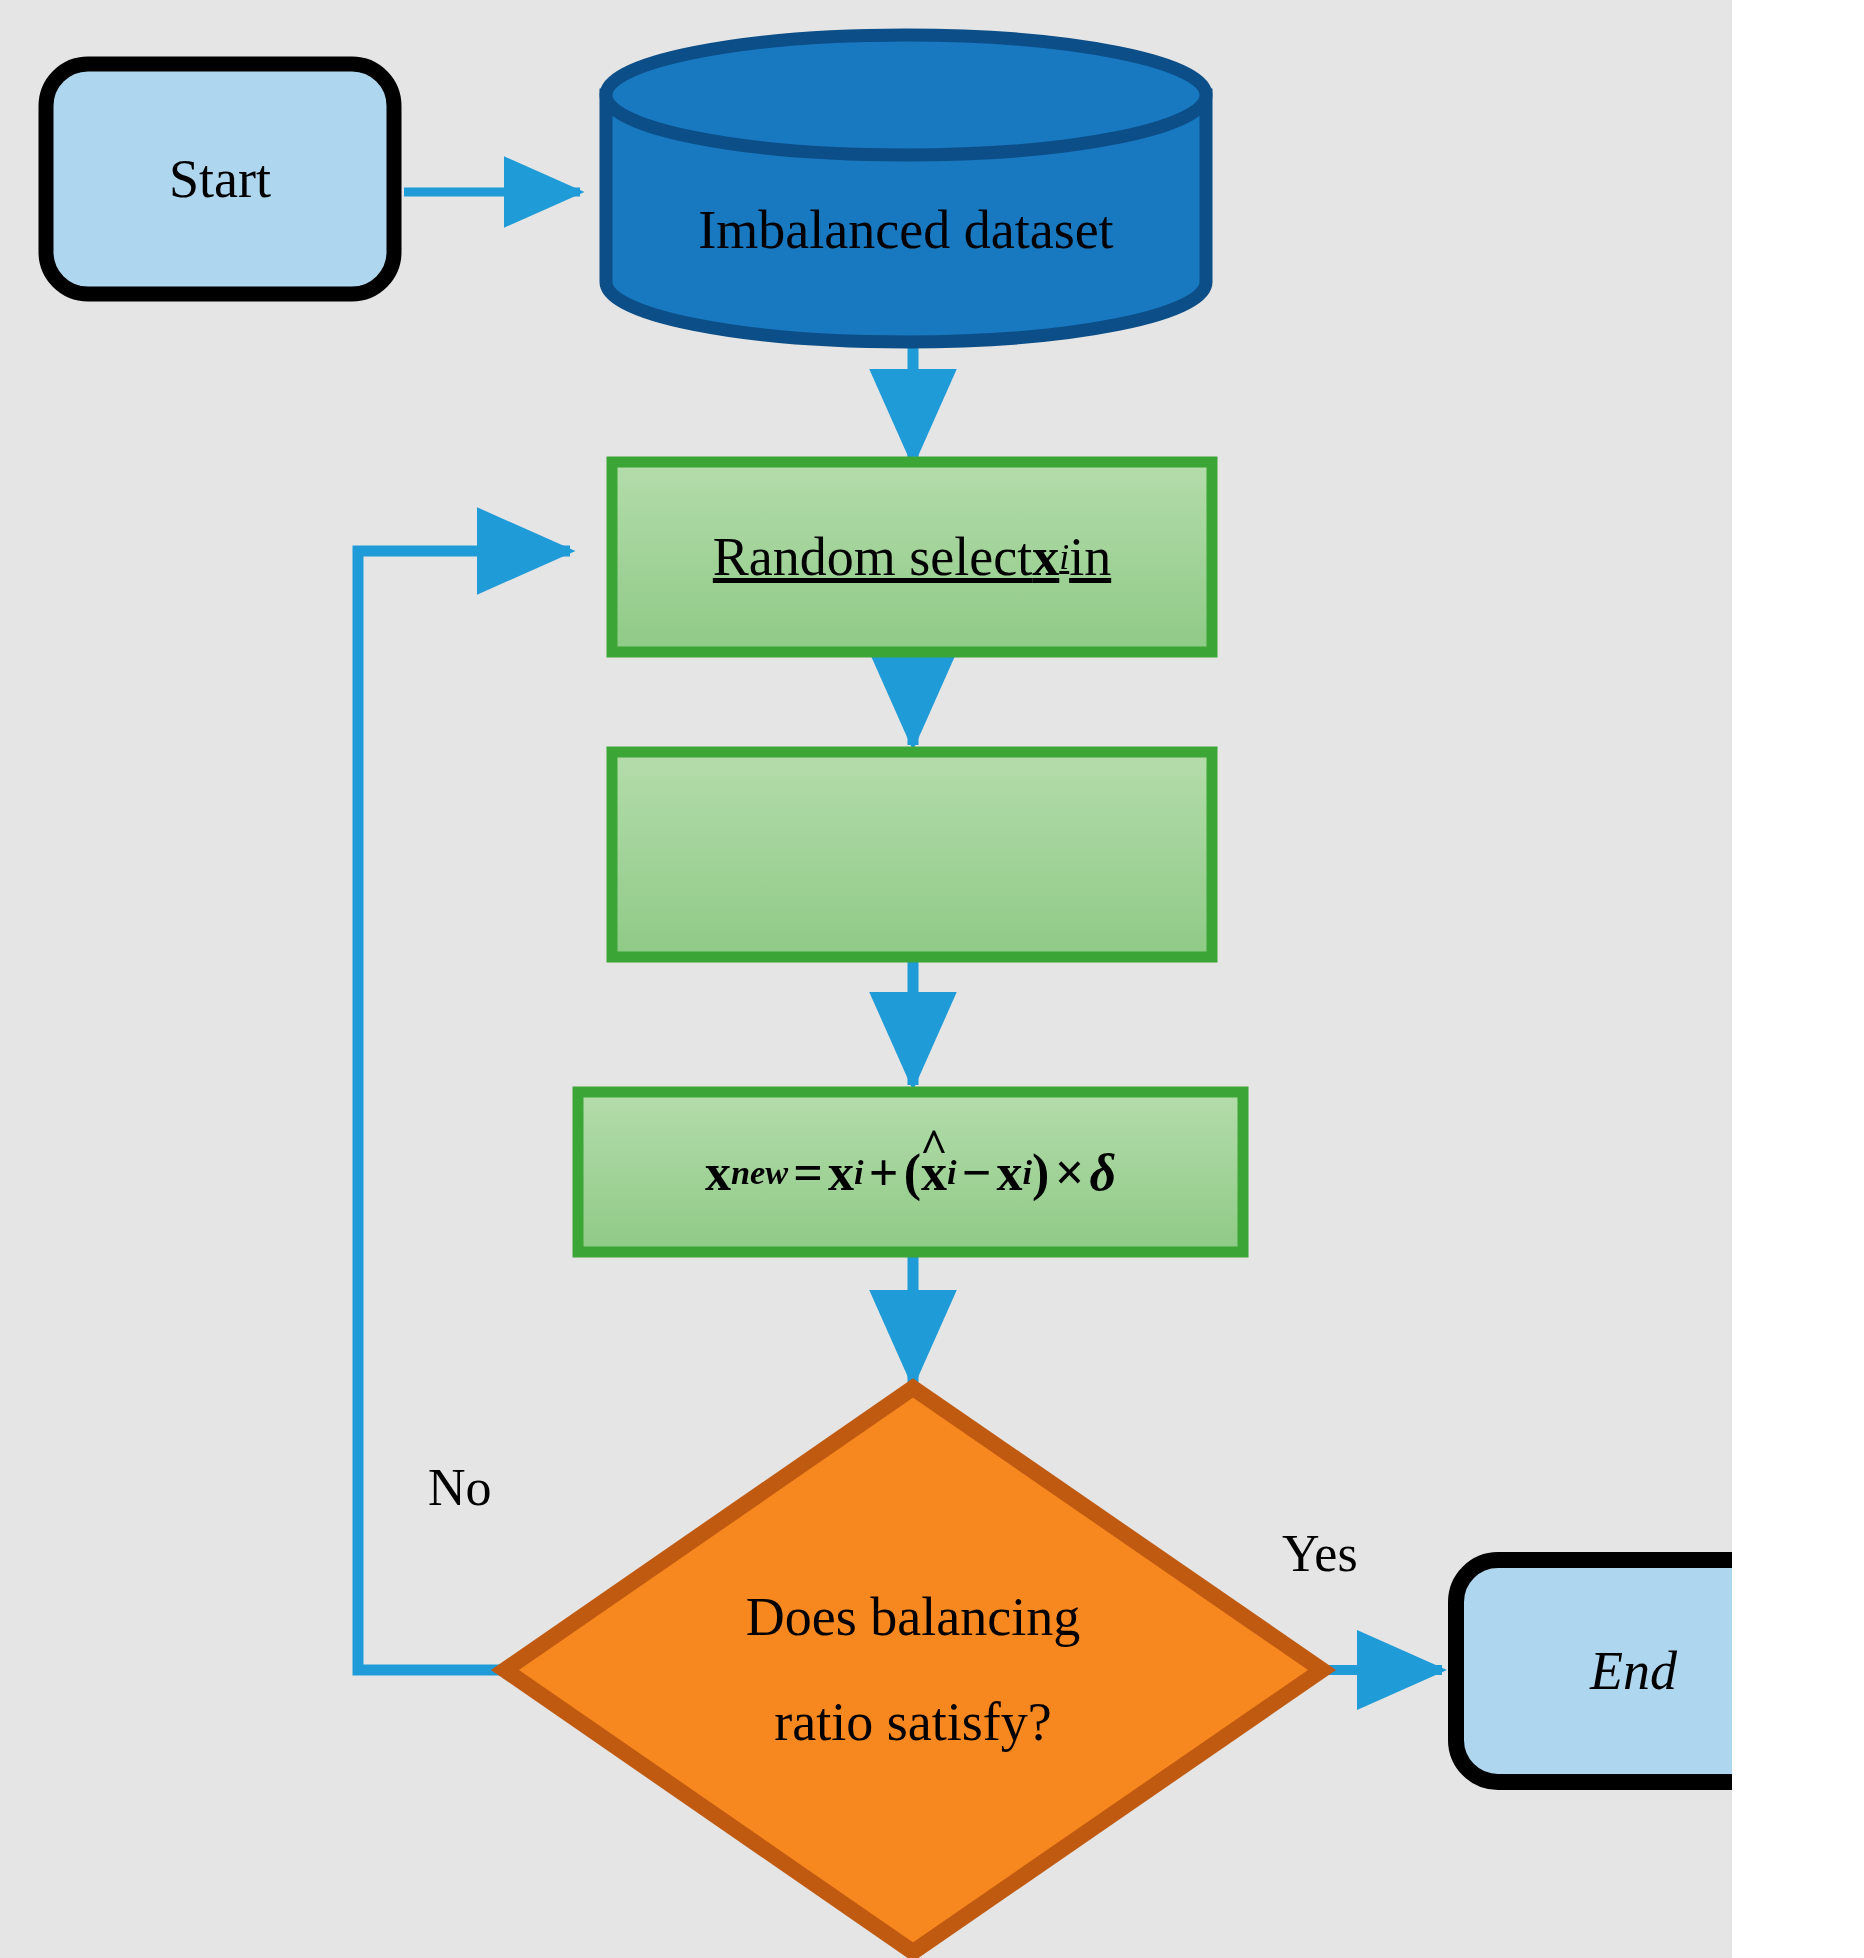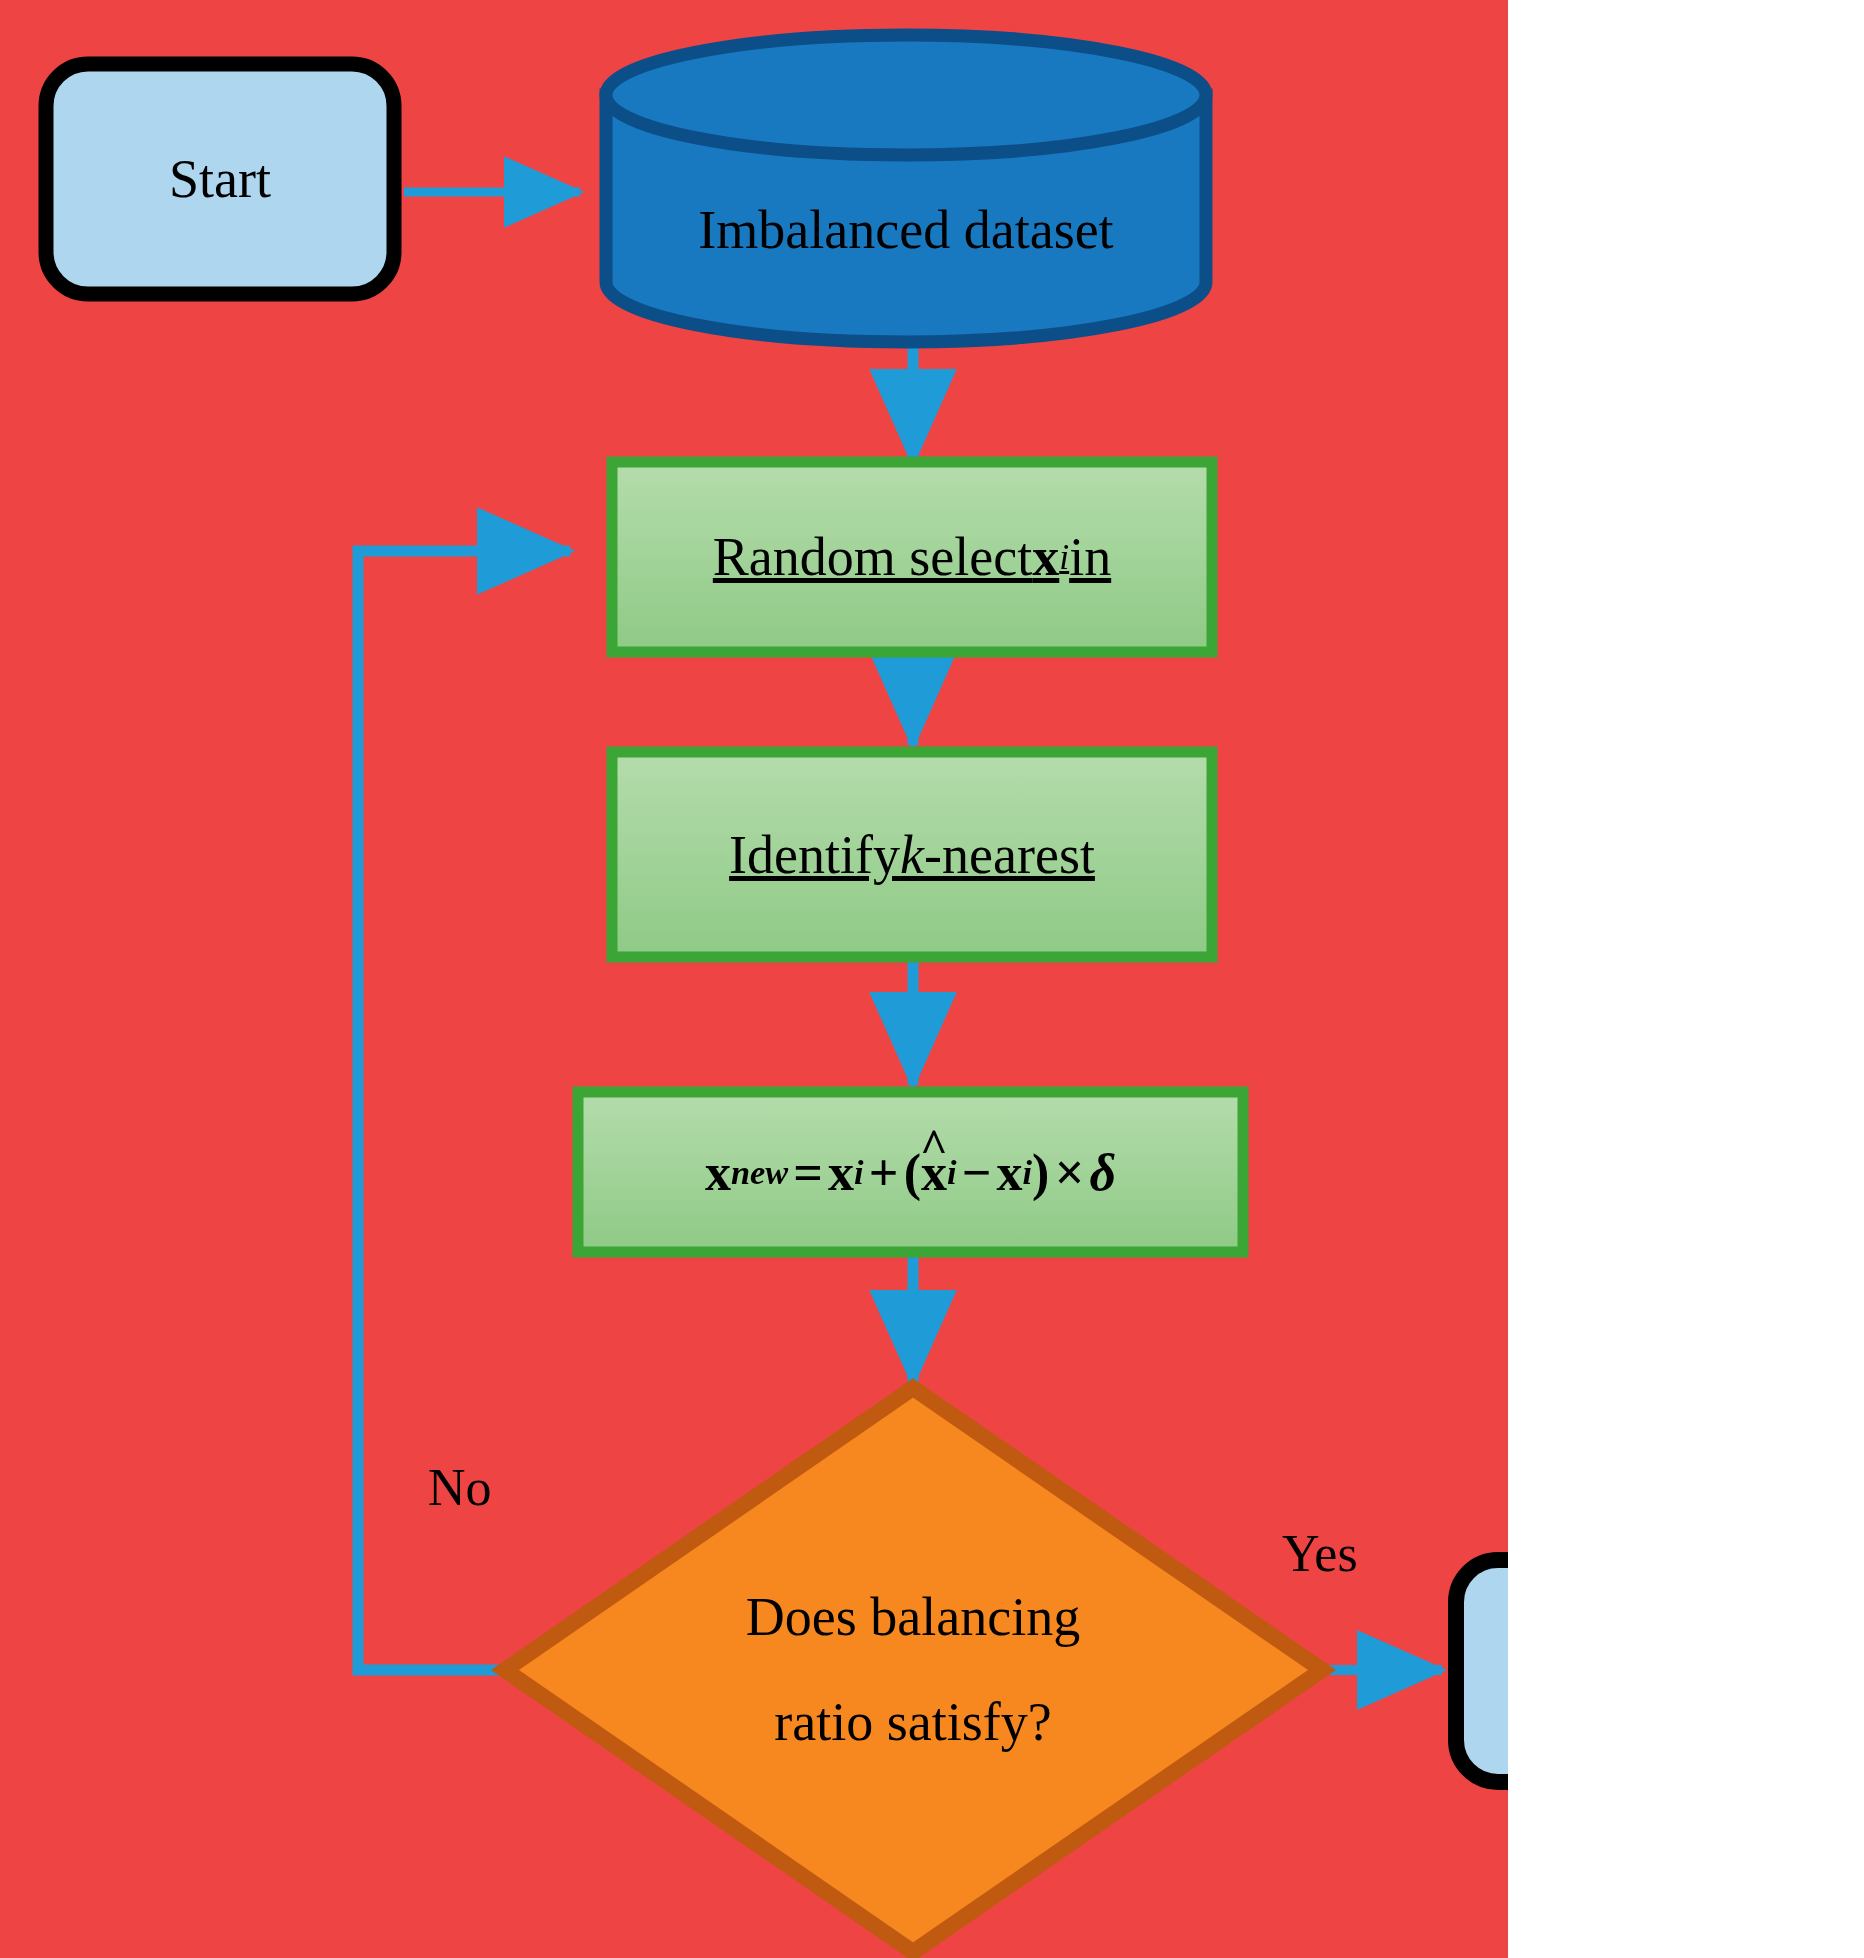--- a/index.html
+++ b/index.html
@@ -5,23 +5,23 @@
   html, body {
     margin: 0;
     padding: 0;
     background: #ffffff;
   }
   body {
     font-family: "Liberation Serif", "DejaVu Serif", serif;
   }
   #canvas {
     position: relative;
-    width: 1508px;
+    width: 1732px;
     height: 1958px;
-    background: #ef4444;
+    background: #e5e5e5;
     overflow: hidden;
   }
   svg.flow {
     position: absolute;
     left: 0;
     top: 0;
     width: 1864px;
     height: 1958px;
   }
   .node-label {
@@ -135,25 +135,20 @@
 
   <div class="node-label db-label" style="left:606px; top:120px; width:600px; height:220px;">Imbalanced dataset</div>
 
   <div class="node-label process-label" style="left:612px; top:462px; width:600px; height:190px;">
     <span>Random select </span>
       <span class="vec">x</span>
       <span class="sub">i</span>
       <span> in</span>
   </div>
 
-  <div class="node-label process-label" style="left:612px; top:752px; width:600px; height:205px;">
-    <span>Identify </span>
-      <span class="ital">k</span>
-      <span>-nearest</span>
-  </div>
 
   <div class="node-label formula-label" style="left:578px; top:1092px; width:665px; height:160px;">
     <span class="vec">x</span>
       <span class="sub">new</span>
       <span class="op">=</span>
       <span class="vec">x</span>
       <span class="sub">i</span>
       <span class="op">+</span>
       <span>(</span>
       <span class="hatwrap"><span class="vec">x</span><span style="position:absolute; left:50%; top:-0.52em; transform:translateX(-50%); font-size:0.92em; font-weight:bold;">^</span></span>

